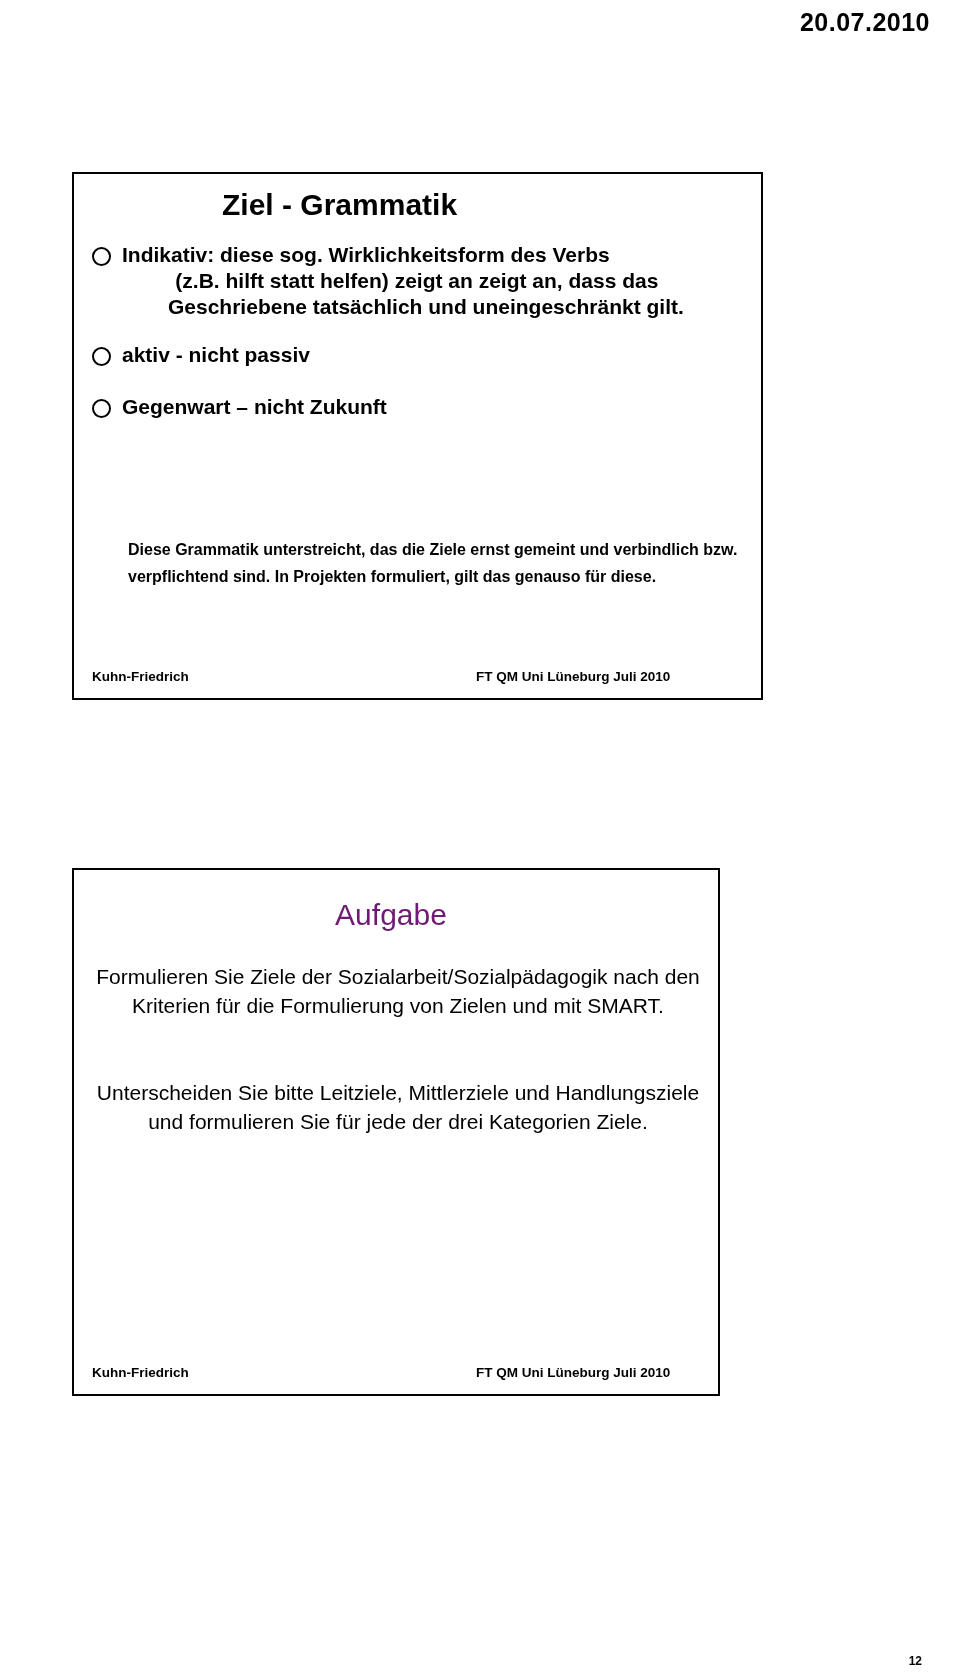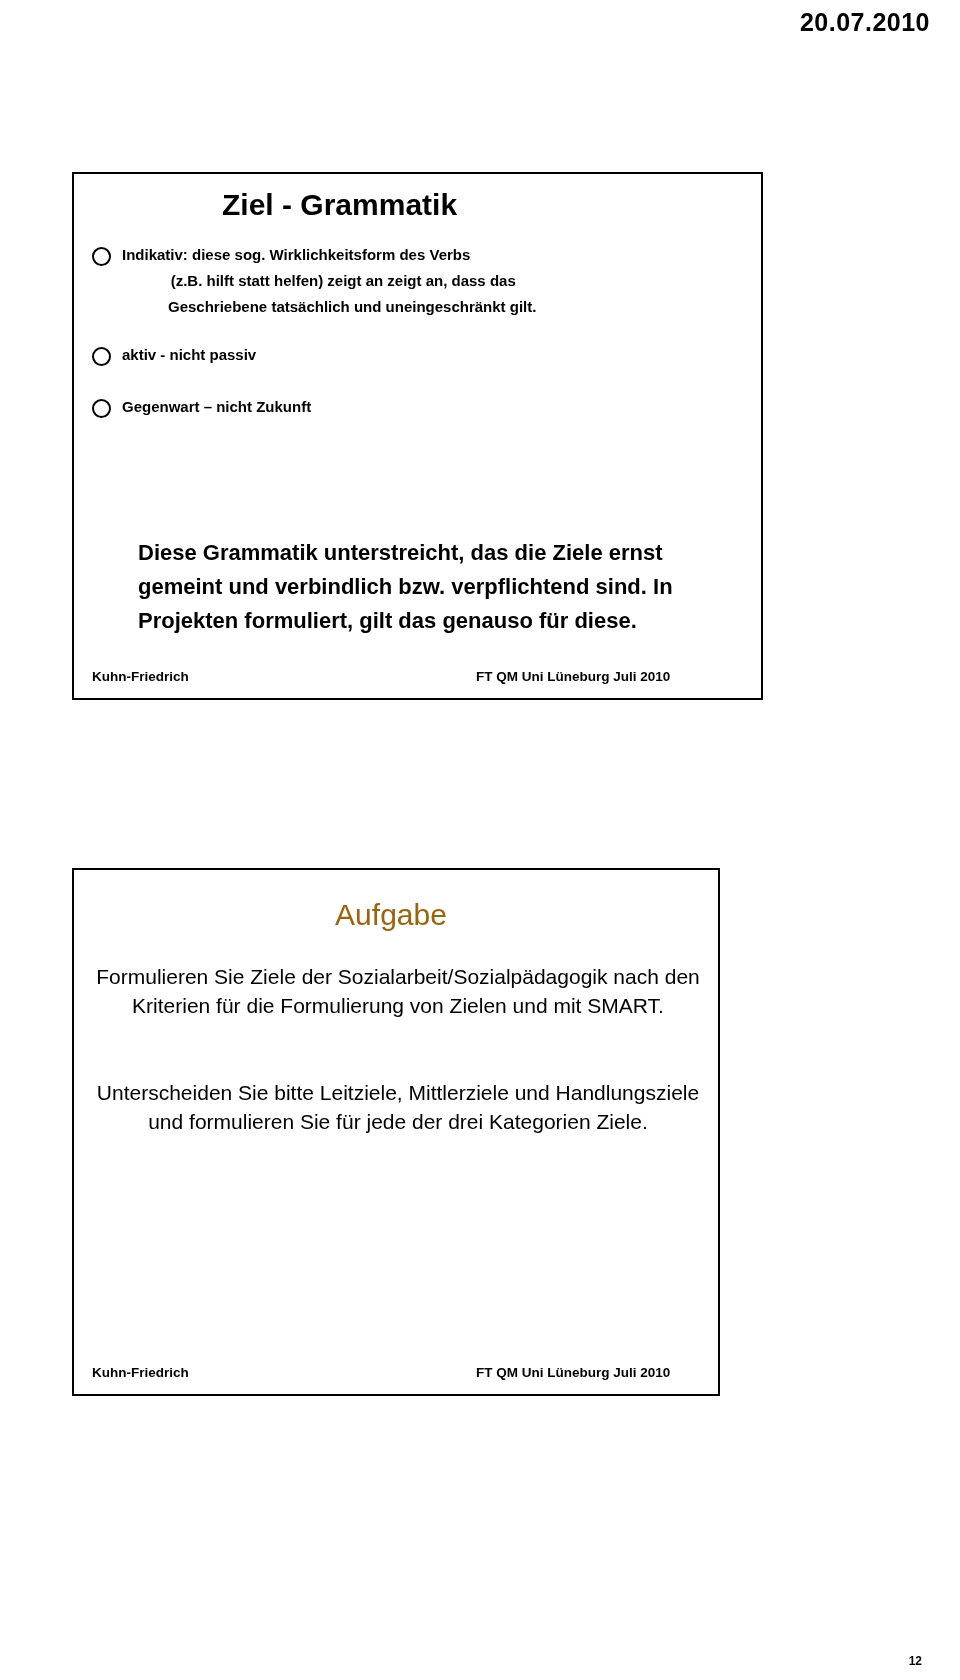--- a/index.html
+++ b/index.html
@@ -80,21 +80,21 @@
     width: 19px;
     height: 19px;
     border: 2px solid #000000;
     border-radius: 50%;
     background: #ffffff;
     margin-top: 5px;
     margin-right: 11px;
     box-sizing: border-box;
   }
   .bullet-text {
-    font-size: 15px;
+    font-size: 21px;
     font-weight: bold;
     line-height: 26px;
   }
   .bullet-text .indent-1 {
     display: block;
     padding-left: 28px;
     text-align: center;
   }
   .bullet-text .indent-2 {
     display: block;
@@ -114,37 +114,37 @@
     left: 58px;
     right: 20px;
     top: 285px;
     font-size: 16.5px;
   }
   #s1-example .line2 {
     display: block;
     padding-left: 46px;
   }
   #s1-note {
-    left: 64px;
+    left: 54px;
     right: 20px;
     top: 362px;
-    font-size: 22px;
-    line-height: 34px;
+    font-size: 16px;
+    line-height: 27px;
   }
 
   
   .s2-title {
     position: absolute;
     left: 0;
     right: 10px;
     top: 28px;
     text-align: center;
     font-size: 30px;
     font-weight: normal;
-    color: #a16207;
+    color: #701a75;
   }
   .s2-para {
     position: absolute;
     left: 22px;
     right: 18px;
     font-size: 21px;
     line-height: 29px;
     text-align: center;
   }
   #s2-p1 { top: 92px; }

